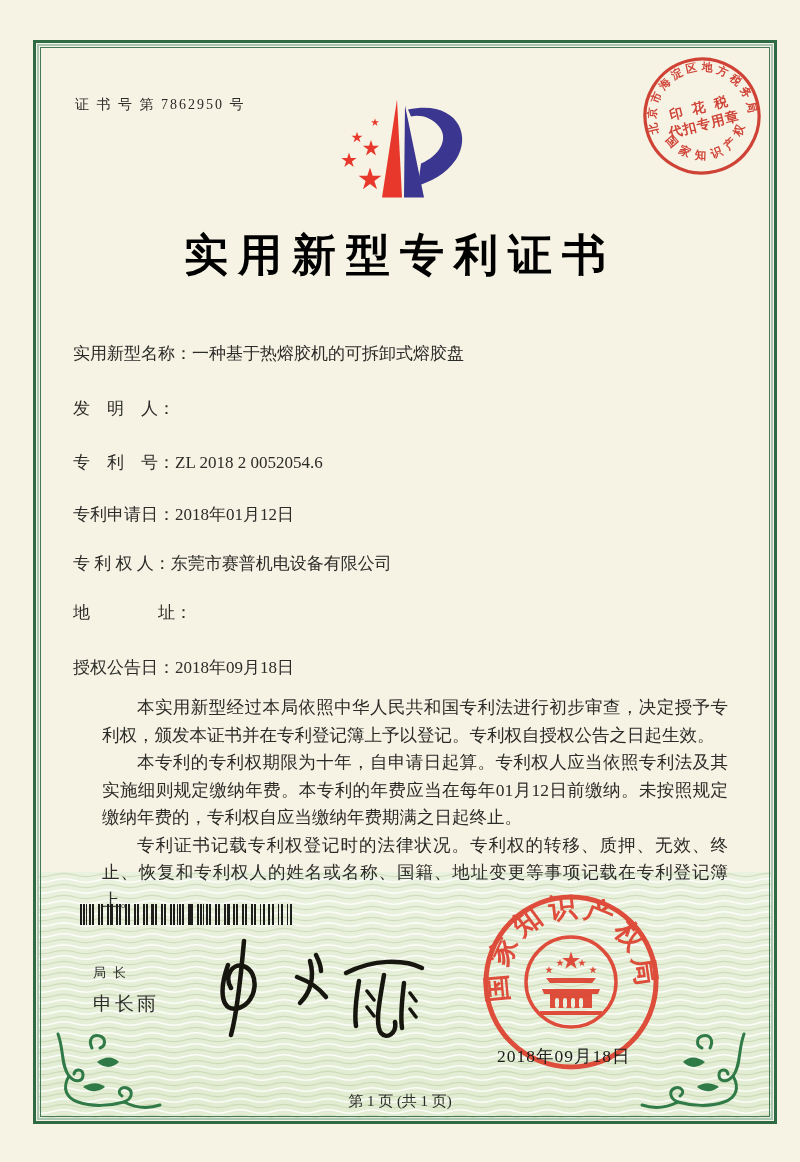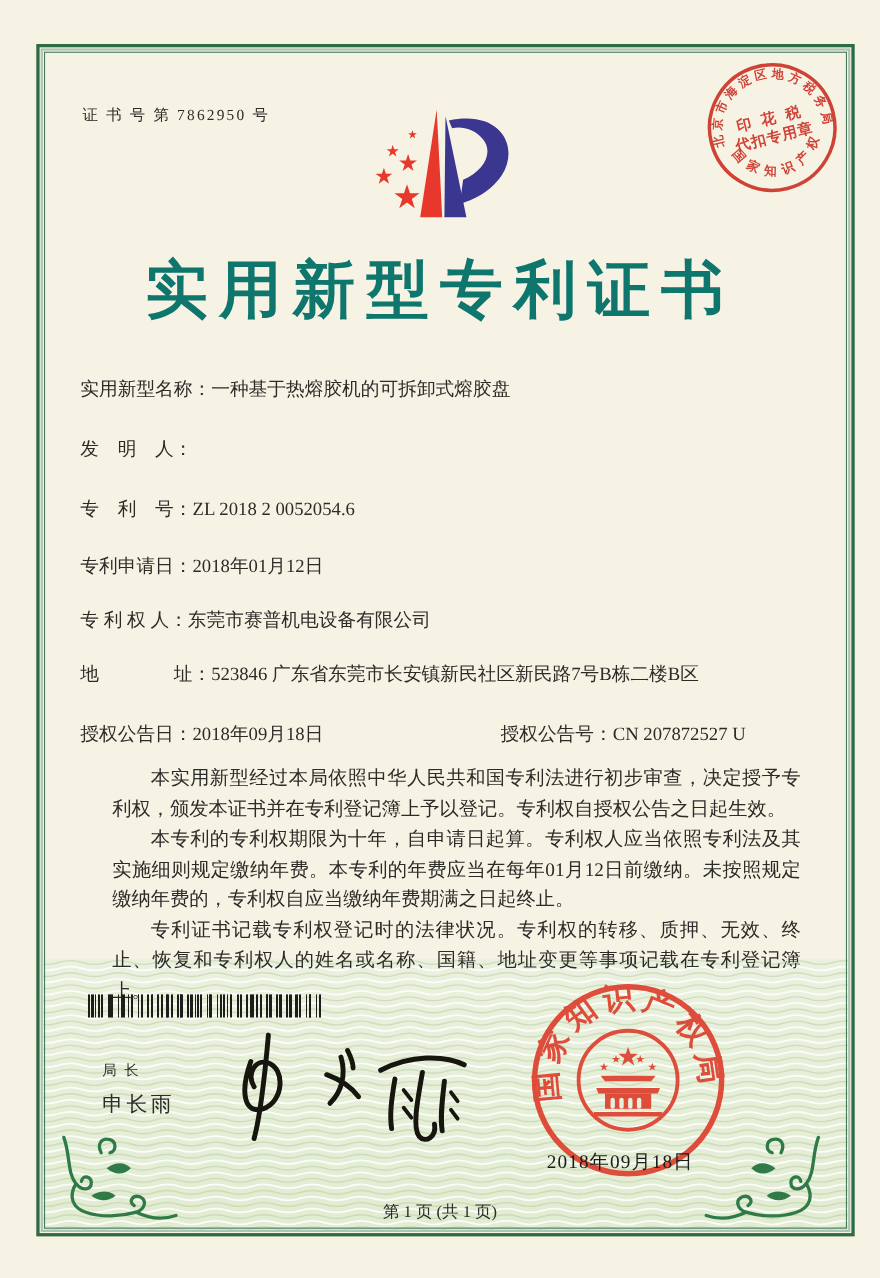--- a/index.html
+++ b/index.html
@@ -16,21 +16,21 @@
   .frame-in{position:absolute; inset:1px; border:1px solid #45795a;}
   
   .band{position:absolute; left:39px; right:29px; top:872px; bottom:44px;
         background:linear-gradient(#eaf1de,#e2ecd2); z-index:1; overflow:hidden;}
   .band svg{display:block;}
   
   .cert-no{position:absolute; left:75px; top:96px; font-size:14px; letter-spacing:2px; z-index:4;}
   .logo{position:absolute; left:318px; top:90px; width:170px; height:118px; z-index:4;}
   .tax-stamp{position:absolute; left:639px; top:53px; width:126px; height:126px; z-index:5; opacity:.92;}
   .title{position:absolute; left:0; right:0; top:226px; text-align:center;
-         font-size:57px; font-weight:bold; letter-spacing:10px; color:#0f766e; z-index:4;}
+         font-size:44px; font-weight:bold; letter-spacing:10px; color:#000000; z-index:4;}
   
   .row{position:absolute; left:73px; right:70px; display:flex; font-size:17px;
        line-height:24px; z-index:4;}
   .lab{flex:none; white-space:pre;}
   .val{flex:1;}
   .grant-no{position:absolute; left:455px; top:656px; font-size:17px; z-index:4; white-space:pre;}
   
   .paras{position:absolute; left:73px; right:72px; top:694px; z-index:4;margin-left:29px;}
   .paras p{margin:0; text-indent:2em; text-align:justify; font-size:17.5px; line-height:27.5px;}
   
@@ -167,27 +167,25 @@
   <div class="row" style="top:503px">
     <span class="lab">专利申请日：</span>
     <span class="val">2018年01月12日</span>
   </div>
   <div class="row" style="top:552px">
     <span class="lab">专 利 权 人：</span>
     <span class="val">东莞市赛普机电设备有限公司</span>
   </div>
   <div class="row" style="top:601px">
     <span class="lab">地　　　　址：</span>
-    <span class="val">523846 广东省东莞市长安镇新民社区新民路7号B栋二楼B区</span>
   </div>
   <div class="row" style="top:656px">
     <span class="lab">授权公告日：</span>
     <span class="val">2018年09月18日</span>
   </div>
-  <div class="grant-no"><span>授权公告号：</span><span>CN 207872527 U</span></div>
 
   <div class="paras">
     <p>本实用新型经过本局依照中华人民共和国专利法进行初步审查，决定授予专利权，颁发本证书并在专利登记簿上予以登记。专利权自授权公告之日起生效。</p>
     <p>本专利的专利权期限为十年，自申请日起算。专利权人应当依照专利法及其实施细则规定缴纳年费。本专利的年费应当在每年01月12日前缴纳。未按照规定缴纳年费的，专利权自应当缴纳年费期满之日起终止。</p>
     <p>专利证书记载专利权登记时的法律状况。专利权的转移、质押、无效、终止、恢复和专利权人的姓名或名称、国籍、地址变更等事项记载在专利登记簿上。</p>
   </div>
 
   <div class="barcode"></div>
 
   <div class="director-title">局长</div>

